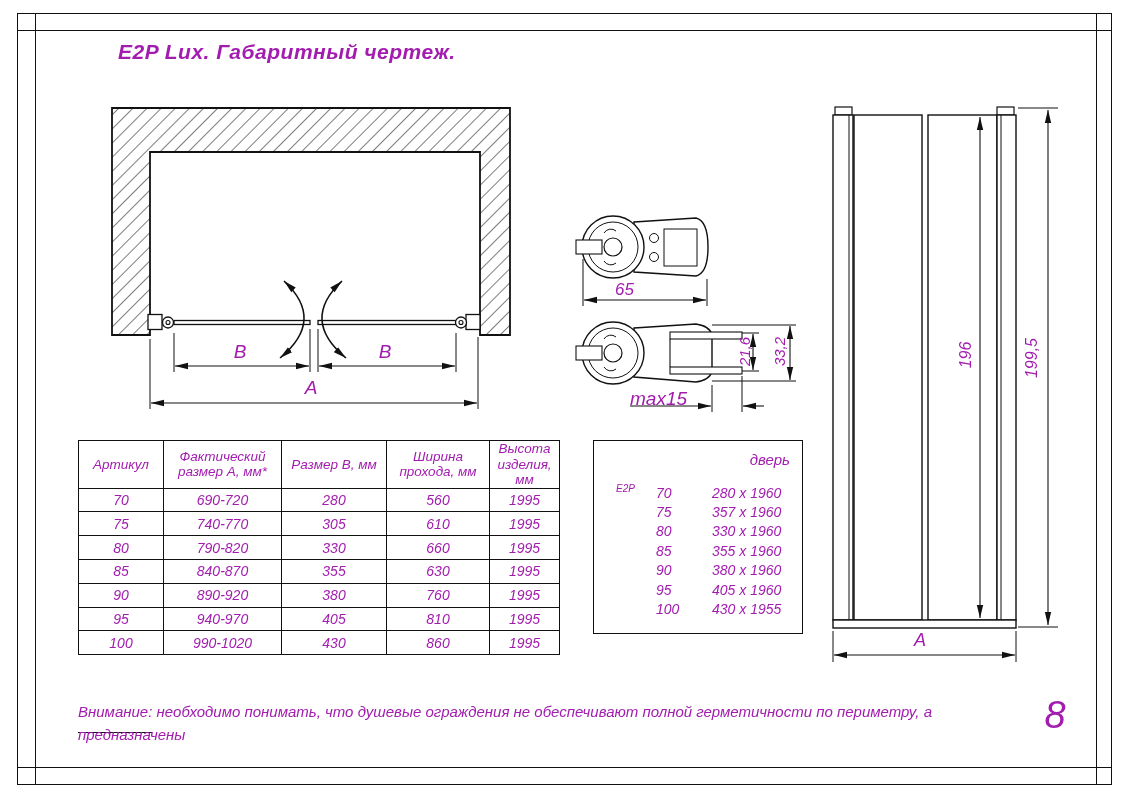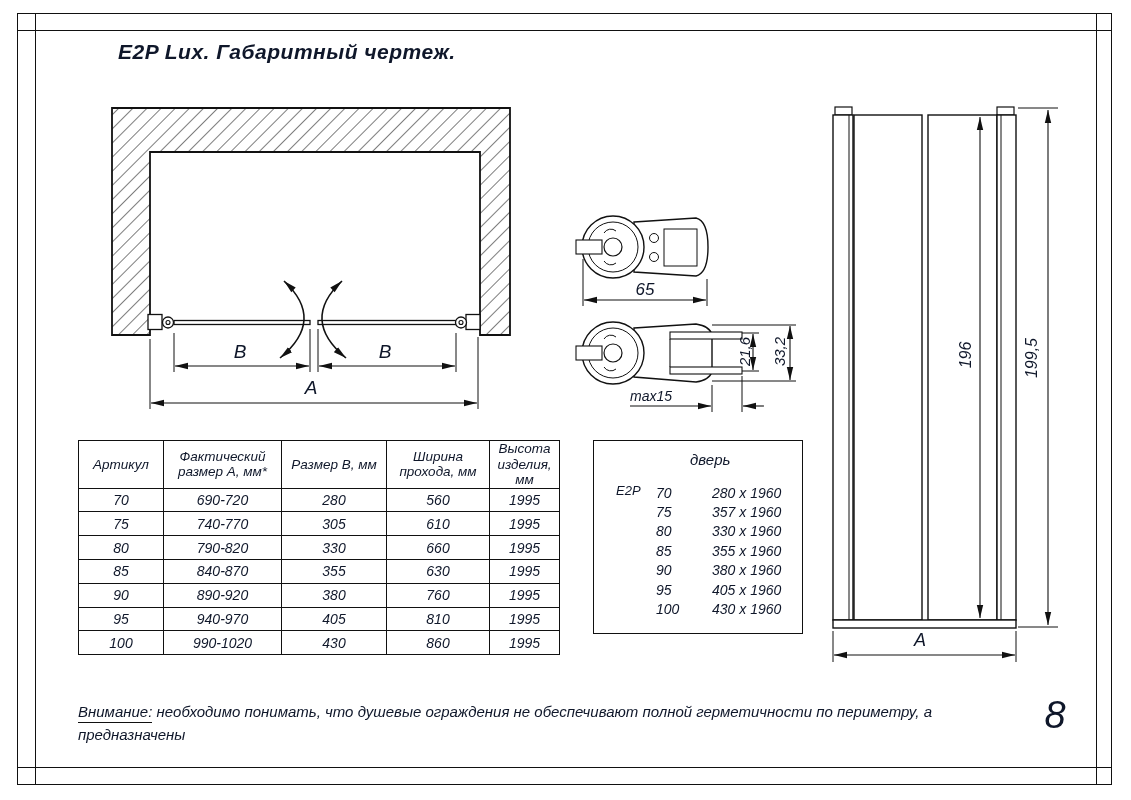--- a/index.html
+++ b/index.html
@@ -1,49 +1,49 @@
 <!DOCTYPE html>
 <html><head>
 <meta charset="utf-8">
 <style>
   html,body{margin:0;padding:0;background:#e8e8e8;}
   .sheet{
     position:relative;width:1131px;height:800px;background:#ffffff;
-    font-family:"Liberation Sans",sans-serif;font-style:italic;color:#0f172a;
+    font-family:"Liberation Sans",sans-serif;font-style:italic;color:#a21caf;
     overflow:hidden;
   }
   .frame{position:absolute;border:1.6px solid #111;}
   .fline{position:absolute;background:#111;}
   .lbl{position:absolute;white-space:nowrap;}
   .title{position:absolute;left:118px;top:40px;font-size:21px;font-weight:bold;letter-spacing:.5px;}
   .pagenum{position:absolute;left:1036px;top:694px;width:38px;text-align:center;font-size:38px;}
   .dimlbl{font-size:19px;}
-  .smlbl{font-size:14px;}
+  .smlbl{font-size:19px;}
   .vlabel{position:absolute;width:64px;text-align:center;transform:rotate(-90deg);transform-origin:center;font-size:15px;white-space:nowrap;}
   svg{position:absolute;left:0;top:0;}
   
   .size-table{position:absolute;left:78px;top:440px;border-collapse:collapse;table-layout:fixed;}
   .size-table th,.size-table td{
     border:1.6px solid #111;text-align:center;vertical-align:middle;
     font-weight:normal;font-style:italic;padding:0 2px;
   }
   .size-table th{height:46px;font-size:13.5px;line-height:1.15;}
   .size-table td{height:22.8px;font-size:14px;}
   
   .door-box{position:absolute;left:593px;top:440px;width:210px;height:194px;border:1.6px solid #111;box-sizing:border-box;}
-  .dt-title{margin:10px 0 0 96px;width:100px;text-align:left;font-size:15px;}
+  .dt-title{margin:10px 0 0 96px;width:100px;text-align:right;font-size:15px;}
   .dt-body{position:relative;margin-top:15px;}
-  .dt-series{position:absolute;left:22px;top:0;font-size:13px;}
+  .dt-series{position:absolute;left:22px;top:0;font-size:10px;}
   .dt-rows{margin-left:62px;}
   .dt-row{display:flex;height:19.4px;align-items:center;font-size:14px;}
   .dt-size{width:40px;}
   .dt-dims{margin-left:16px;}
   
   .note{position:absolute;left:78px;top:700px;width:950px;font-size:15px;line-height:23px;}
-  .note-label{border-bottom:1.3px solid #111;padding-bottom:2px;}
+  .note-label{border-bottom:1.3px solid #111;padding-bottom:12px;}
 </style>
 </head>
 <body>
 
 <div class="sheet">
 
   <div class="frame" style="left:17px;top:13px;width:1093px;height:770px;"></div>
   <div class="fline" style="left:35px;top:13px;width:1.3px;height:772px;"></div>
   <div class="fline" style="left:1096px;top:13px;width:1.3px;height:772px;"></div>
   <div class="fline" style="left:17px;top:30px;width:1094px;height:1.3px;"></div>
@@ -167,21 +167,21 @@
         <line x1="980" y1="117" x2="980" y2="618" marker-start="url(#as)" marker-end="url(#ae)"></line>
         <line x1="1048" y1="110" x2="1048" y2="625" marker-start="url(#as)" marker-end="url(#ae)"></line>
         <line x1="834" y1="655" x2="1015" y2="655" marker-start="url(#as)" marker-end="url(#ae)"></line>
       </g>
     </g>
   </svg>
 
   <div class="lbl dimlbl" style="left:220px;top:341px;width:40px;text-align:center;">B</div>
   <div class="lbl dimlbl" style="left:365px;top:341px;width:40px;text-align:center;">B</div>
   <div class="lbl dimlbl" style="left:291px;top:377px;width:40px;text-align:center;">A</div>
-  <div class="lbl" style="left:615px;top:280px;width:60px;text-align:center;font-size:17px;">65</div>
+  <div class="lbl" style="left:615px;top:280px;width:60px;text-align:left;font-size:17px;">65</div>
   <div class="vlabel" style="left:712px;top:343px;">21,6</div>
   <div class="vlabel" style="left:747px;top:343px;">33,2</div>
   <div class="lbl smlbl" style="left:630px;top:388px;">max15</div>
   <div class="vlabel" style="left:934px;top:346px;font-size:16px;">196</div>
   <div class="vlabel" style="left:1000px;top:349px;font-size:16px;">199,5</div>
   <div class="lbl" style="left:900px;top:630px;width:40px;text-align:center;font-size:18px;">A</div>
 
   <table class="size-table">
     <colgroup>
       <col style="width:85px">
@@ -276,21 +276,21 @@
         <div class="dt-row">
           <span class="dt-size">90</span>
           <span class="dt-dims">380 x 1960</span>
         </div>
         <div class="dt-row">
           <span class="dt-size">95</span>
           <span class="dt-dims">405 x 1960</span>
         </div>
         <div class="dt-row">
           <span class="dt-size">100</span>
-          <span class="dt-dims">430 x 1960</span>
+          <span class="dt-dims">430 x 1955</span>
         </div>
       </div>
     </div>
   </div>
 
   <div class="note">
     <div>
       <span class="note-label">Внимание:</span>
       <span>необходимо понимать, что душевые ограждения не обеспечивают полной герметичности по периметру, а предназначены</span>
     </div>

